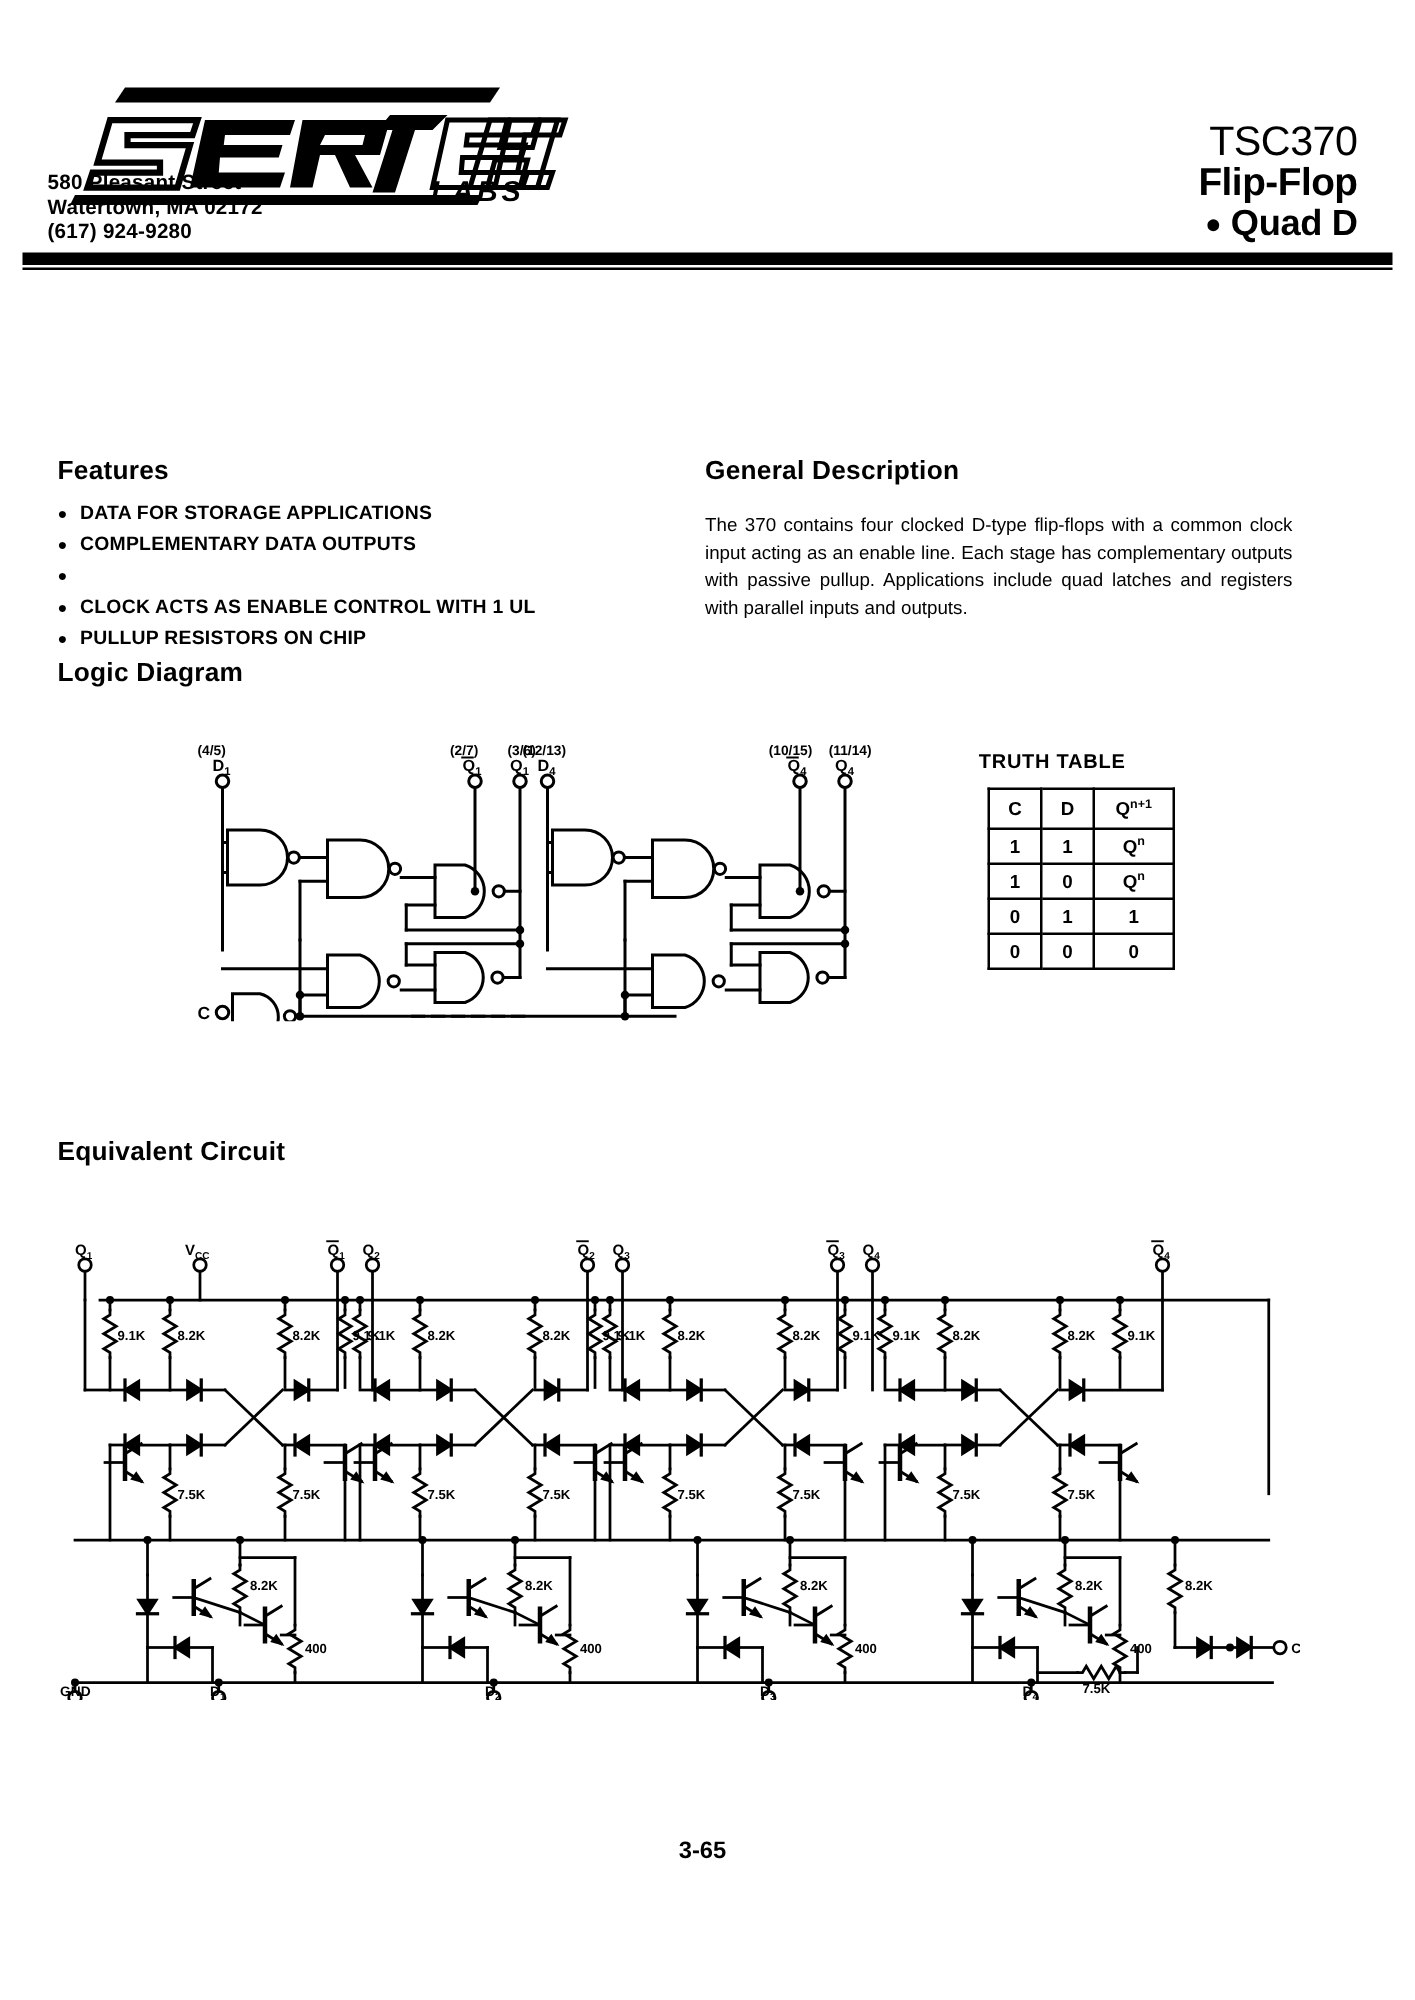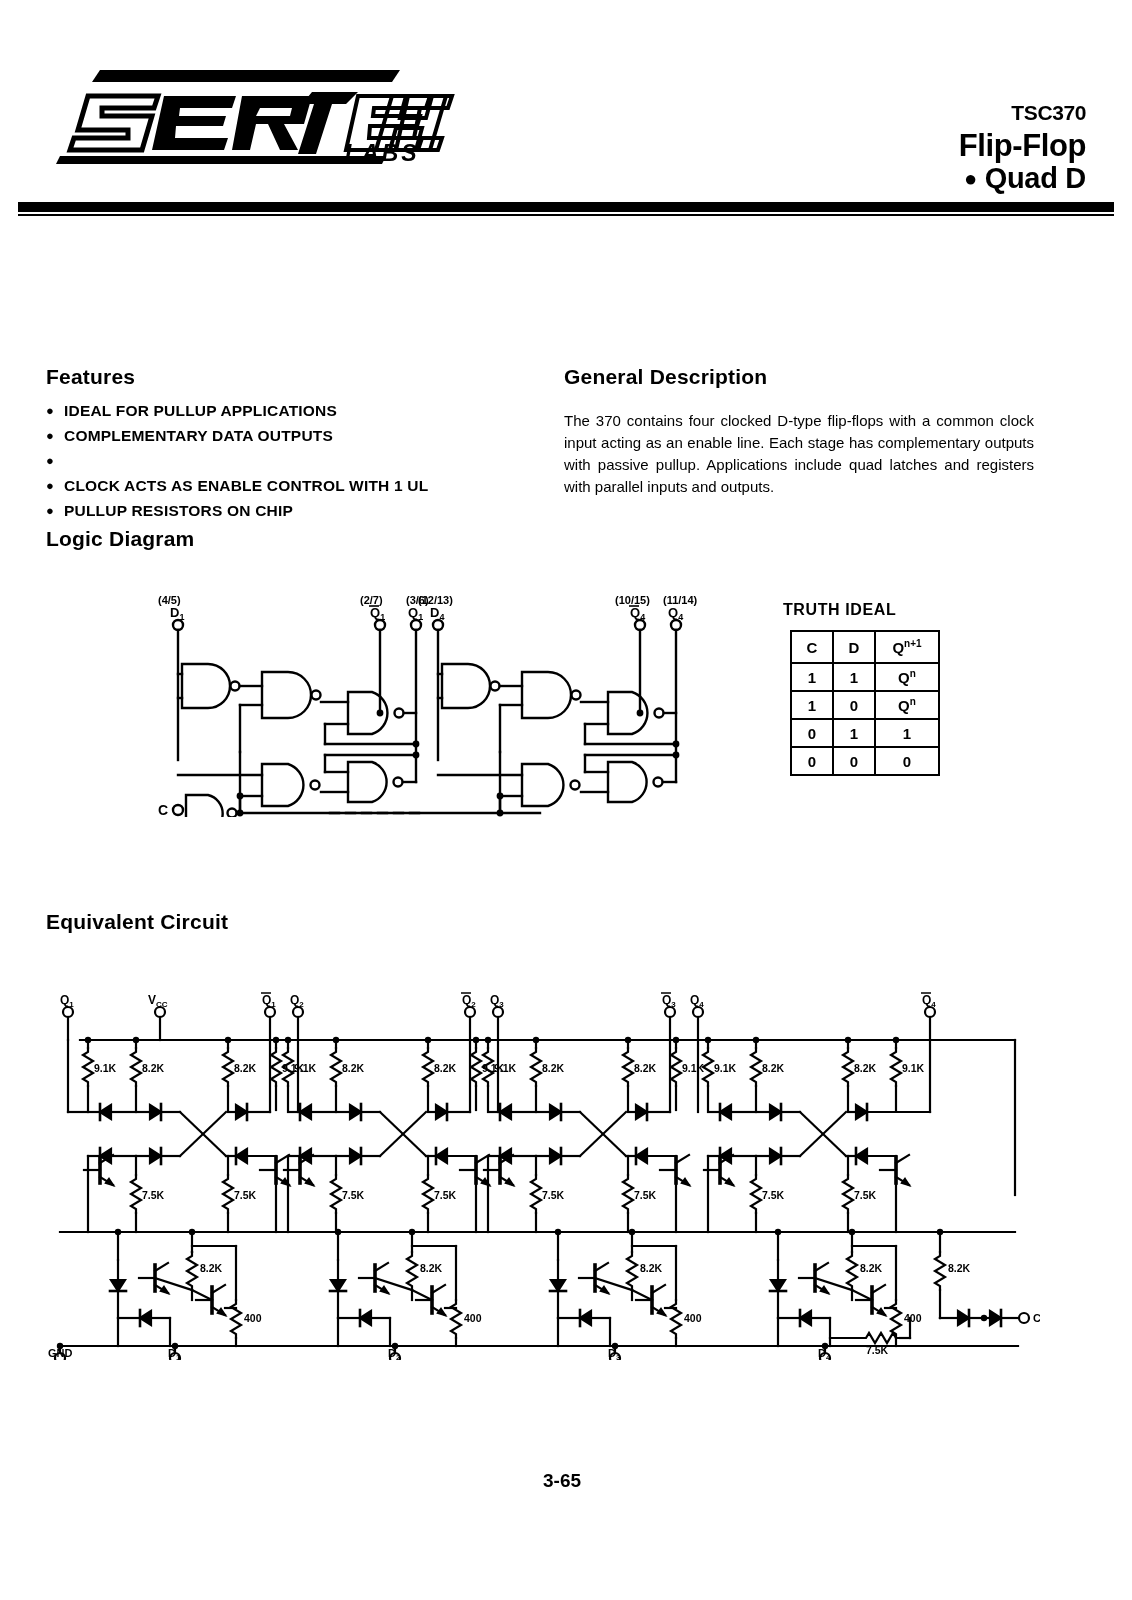--- a/index.html
+++ b/index.html
@@ -11,21 +11,21 @@
 
   
   .header{position:absolute;left:0;top:0;width:1132px;height:215px;}
   .logo-wrap{position:absolute;left:40px;top:62px;width:420px;height:120px;}
   .logo-svg{position:absolute;left:0;top:0;}
   .addr{position:absolute;left:38px;top:137px;font-size:16.5px;font-weight:bold;
         line-height:19.5px;letter-spacing:.2px;}
   .labs{position:absolute;left:345px;top:140px;font-size:23px;font-weight:bold;
         font-style:italic;letter-spacing:3px;font-family:Liberation Sans, sans-serif;}
   .partbox{position:absolute;right:46px;top:96px;text-align:right;}
-  .partbox .l1{font-size:21px;font-weight:bold;line-height:33px;letter-spacing:-.4px;}
+  .partbox .l1{font-size:33px;font-weight:normal;line-height:33px;letter-spacing:-.4px;}
   .partbox .l2{font-size:31px;font-weight:bold;line-height:33px;letter-spacing:-.4px;}
   .partbox .l3{font-size:29px;font-weight:bold;line-height:33px;letter-spacing:-.3px;}
   .partbox .dot{font-size:22px;vertical-align:2px;}
   .rule{position:absolute;left:18px;top:202px;width:1096px;height:10px;background:#000;}
   .rule2{position:absolute;left:18px;top:214px;width:1096px;height:2px;background:#000;}
 
   
   .h2{font-size:21px;font-weight:bold;letter-spacing:.2px;}
   #features-heading{position:absolute;left:46px;top:365px;}
   #gendesc-heading{position:absolute;left:564px;top:365px;}
@@ -85,20 +85,25 @@
         <path d="M318,34 L390,34 L386,46 L334,46 L333,54 L380,54 L377,64 L330,64 L329,76 L382,76 L378,88 L306,88 Z" fill="none" stroke="#000" stroke-width="4"></path>
 
         <path d="M398,34 L412,34 L408,46 L380,46 L374,76 L402,76 L398,88 L356,88 L368,34 Z" fill="none" stroke="#000" stroke-width="4"></path>
 
         <path d="M352,34 L366,34 L360,56 L386,56 L392,34 L406,34 L390,88 L376,88 L382,66 L356,66 L350,88 L336,88 Z" fill="none" stroke="#000" stroke-width="4"></path>
 
         <polygon points="20,94 346,94 342,102 16,102" fill="#000"></polygon>
       </svg>
     </div>
 
+    <div class="addr">
+      <div>580 Pleasant Street</div>
+      <div>Watertown, MA  02172</div>
+      <div>(617) 924-9280</div>
+    </div>
 
     <div class="labs">LABS</div>
 
     <div class="partbox">
       <div class="l1">TSC370</div>
       <div class="l2">Flip-Flop</div>
       <div class="l3">
         <span class="dot">●</span>
         <span>Quad D</span>
       </div>
@@ -106,21 +111,21 @@
 
     <div class="rule"></div>
     <div class="rule2"></div>
   </div>
 
   <div class="h2" id="features-heading">Features</div>
 
   <div class="features">
     <div class="feat">
       <span class="bullet">●</span>
-      <span class="txt">IDEAL FOR PULLUP APPLICATIONS</span>
+      <span class="txt">DATA FOR STORAGE APPLICATIONS</span>
     </div>
     <div class="feat">
       <span class="bullet">●</span>
       <span class="txt">COMPLEMENTARY DATA OUTPUTS</span>
     </div>
     <div class="feat">
       <span class="bullet">●</span>
     </div>
     <div class="feat">
       <span class="bullet">●</span>
@@ -322,21 +327,21 @@
       <g fill="#000" font-size="11" font-weight="bold">
         <text x="48" y="243">(1)</text>
       </g>
       <g fill="#000" font-size="8" font-weight="bold">
         <text x="108" y="234">GND – 8</text>
         <text x="108" y="244">VCC – 16</text>
       </g>
     </svg>
   </div>
 
-  <div class="tt-title">TRUTH IDEAL</div>
+  <div class="tt-title">TRUTH TABLE</div>
   <table class="tt">
     <tbody>
         <tr>
       <th>C</th>
       <th>D</th>
       <th class="wide">
         <span>Q</span><sup>n+1</sup>
       </th>
     </tr>
     <tr>

